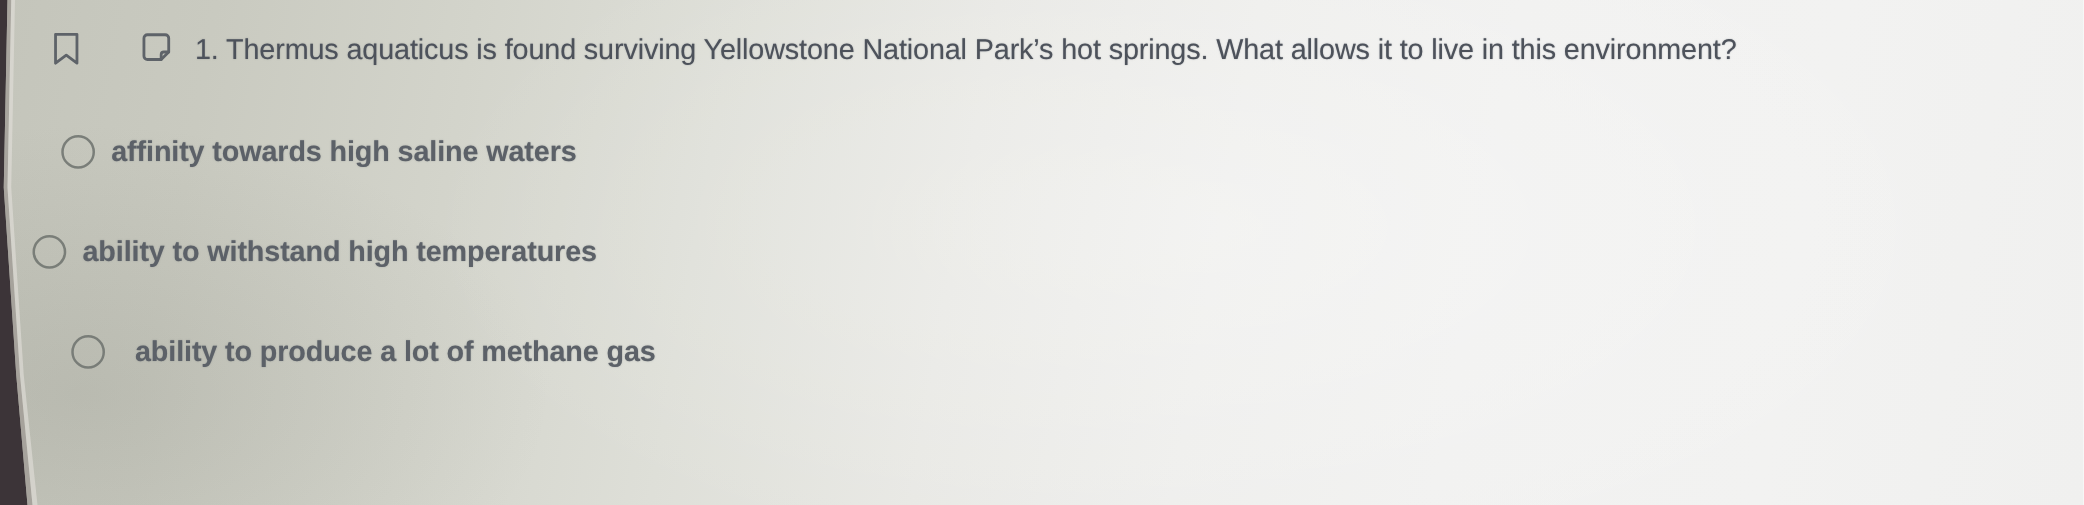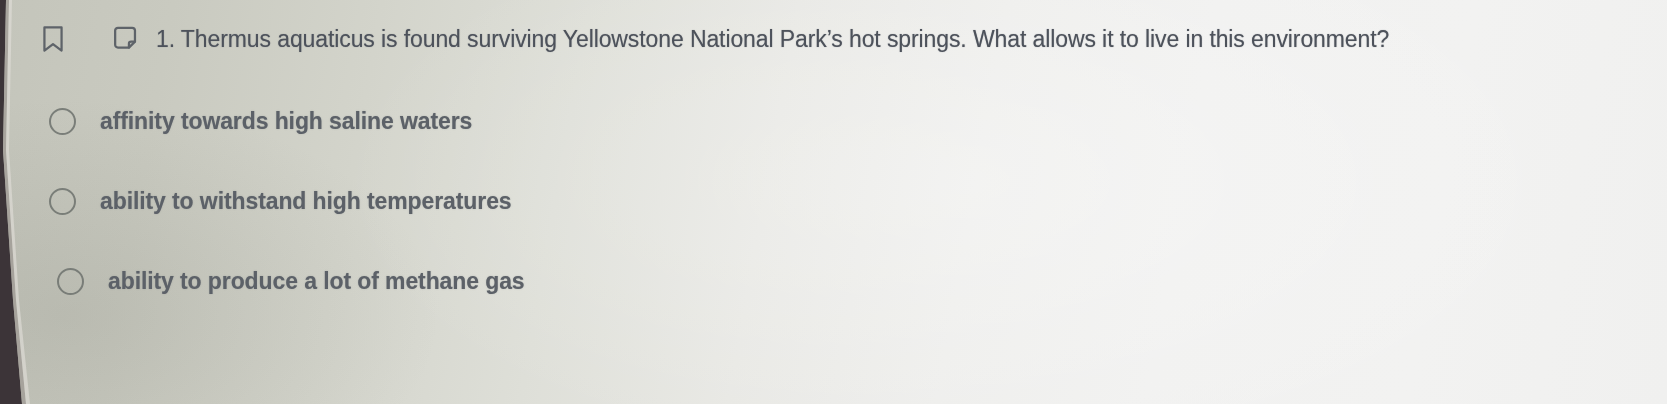--- a/index.html
+++ b/index.html
@@ -101,36 +101,36 @@
 
   .option-row {
     position: relative;
     display: flex;
     align-items: center;
     height: 46px;
     margin-bottom: 34px;
   }
 
   .option-row.opt-0 { padding-left: 49px; }
-  .option-row.opt-1 { padding-left: 49px; }
+  .option-row.opt-1 { padding-left: 26px; }
   .option-row.opt-2 { padding-left: 57px; text-align: right; }
 
   .radio {
     width: 27px;
     height: 27px;
     border-radius: 50%;
     border: 2.4px solid #6f7470;
     box-sizing: border-box;
     flex: 0 0 auto;
     background: transparent;
     opacity: 0.88;
   }
 
   .option-label {
-    margin-left: 24px;
+    margin-left: 13px;
     font-size: 23px;
     font-weight: 700;
     color: #5c6168;
     letter-spacing: -0.1px;
     white-space: nowrap;
     text-shadow: 0 0 1.2px rgba(100,105,110,0.5);
   }
 
   .option-row.opt-2 .option-label { margin-left: 24px; }
 </style>

